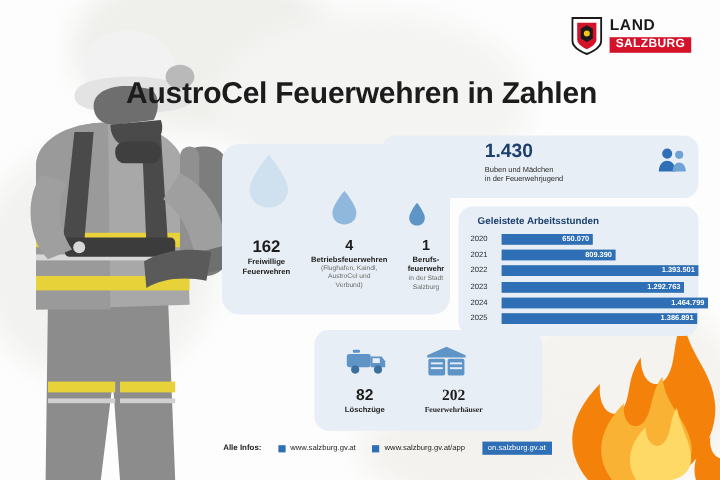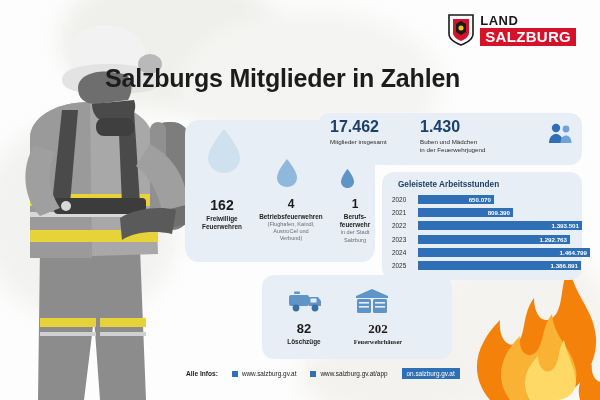--- a/index.html
+++ b/index.html
@@ -21,41 +21,41 @@
 
   
   .fire{position:absolute;right:-10px;bottom:0;width:180px;height:190px;}
 
   
   .logo{position:absolute;right:24px;top:14px;display:flex;align-items:flex-start;gap:6px;}
   .logo-shield{width:26px;height:32px;}
   .logo-text{line-height:1.0;}
   .logo-land{font-size:13px;font-weight:bold;color:#1a1a1a;letter-spacing:.5px;}
   .logo-salzburg{
-    font-size:15px;font-weight:bold;color:#ffffff;background:#d4122a;
+    font-size:10px;font-weight:bold;color:#ffffff;background:#d4122a;
     padding:1px 5px 2px 5px;letter-spacing:.3px;display:inline-block;margin-top:1px;
   }
 
   
   .headline{
     position:absolute;left:105px;top:64px;width:470px;
     font-size:25px;font-weight:bold;color:#1c1c1c;letter-spacing:-.2px;
   }
 
   
   .panel{position:absolute;background:#e7eef5;border-radius:12px;}
   .p-top{left:318px;top:113px;width:264px;height:52px;}
   .p-left{left:185px;top:120px;width:190px;height:142px;border-radius:14px;background:#e7eef5;}
   .p-hours{left:382px;top:172px;width:200px;height:108px;}
   .p-bottom{left:262px;top:275px;width:190px;height:84px;}
 
   
   .topstat{position:absolute;}
   .t1{left:330px;top:119px;}
-  .t2{left:420px;top:119px;}
+  .t2{left:404px;top:119px;}
   .big-num{font-size:16px;font-weight:bold;color:#1c3f6e;line-height:1.05;}
   .small-lab{font-size:6.2px;color:#2b2b2b;line-height:1.35;margin-top:2px;}
   .people-icon{position:absolute;left:548px;top:122px;}
 
   
   .drop-big{position:absolute;left:207px;top:128px;}
   .drop-mid{position:absolute;left:276px;top:158px;}
   .drop-small{position:absolute;left:340px;top:168px;}
 
   .cl{position:absolute;text-align:center;}
@@ -153,31 +153,27 @@
       <path d="M5 5 H21 V19 C21 24 13 27 13 27 C13 27 5 24 5 19 Z" fill="#d4122a"></path>
       <path d="M8 10 L13 7 L18 10 L18 18 L13 21 L8 18 Z" fill="#1a1a1a"></path>
       <circle cx="13" cy="14" r="2.5" fill="#f5c518"></circle>
     </svg>
     <div class="logo-text">
       <div class="logo-land">LAND</div>
       <div class="logo-salzburg">SALZBURG</div>
     </div>
   </div>
 
-  <div class="headline">Salzburgs Mitglieder in Zahlen</div>
+  <div class="headline">AustroCel Feuerwehren in Zahlen</div>
 
   <div class="panel p-left"></div>
   <div class="panel p-top"></div>
   <div class="panel p-hours"></div>
   <div class="panel p-bottom"></div>
 
-  <div class="topstat t1">
-    <div class="big-num">17.462</div>
-    <div class="small-lab">Mitglieder insgesamt</div>
-  </div>
   <div class="topstat t2">
     <div class="big-num">1.430</div>
     <div class="small-lab" style="white-space:pre-line">Buben und Mädchen
 in der Feuerwehrjugend</div>
   </div>
   <svg class="people-icon" width="24" height="22" viewBox="0 0 24 22">
     <circle cx="8" cy="6" r="4.2" fill="#2f6fb5"></circle>
     <path d="M1 21 C1 14.5 5 12 8 12 C11 12 15 14.5 15 21 Z" fill="#2f6fb5"></path>
     <circle cx="18" cy="7" r="3.4" fill="#6fa3d6"></circle>
     <path d="M12.5 21 C12.5 15.6 15.4 13.4 18 13.4 C20.6 13.4 23.5 15.6 23.5 21 Z" fill="#6fa3d6"></path>

